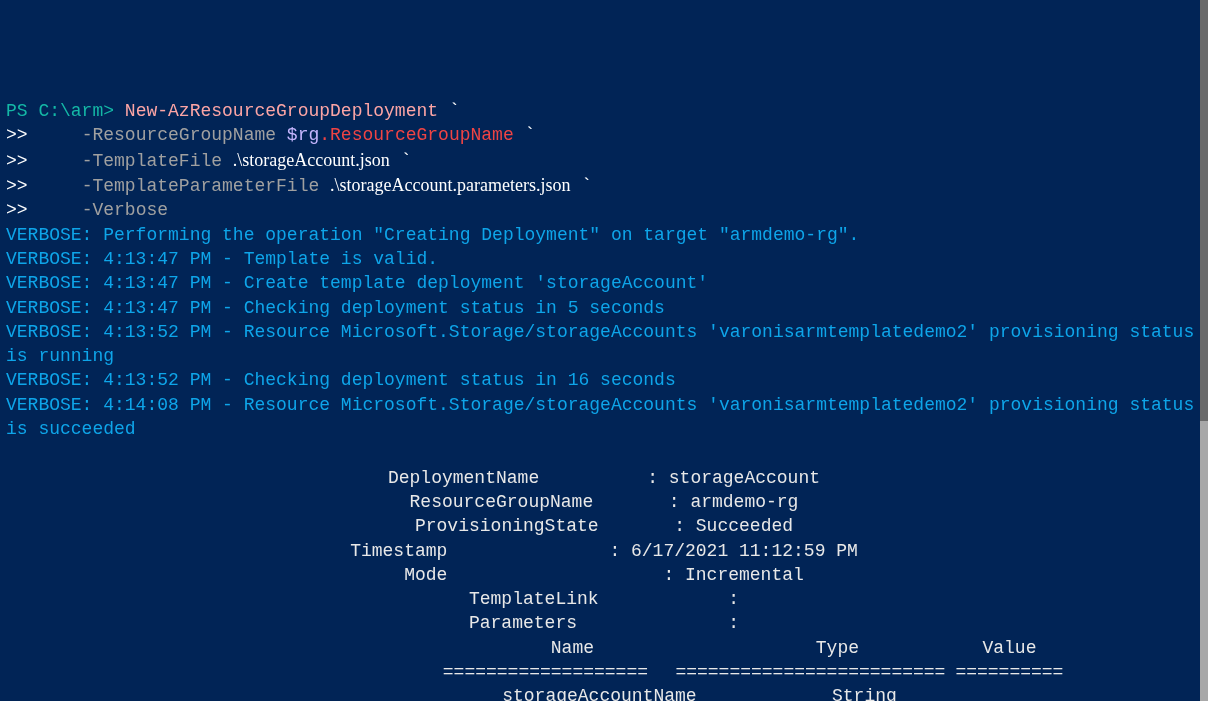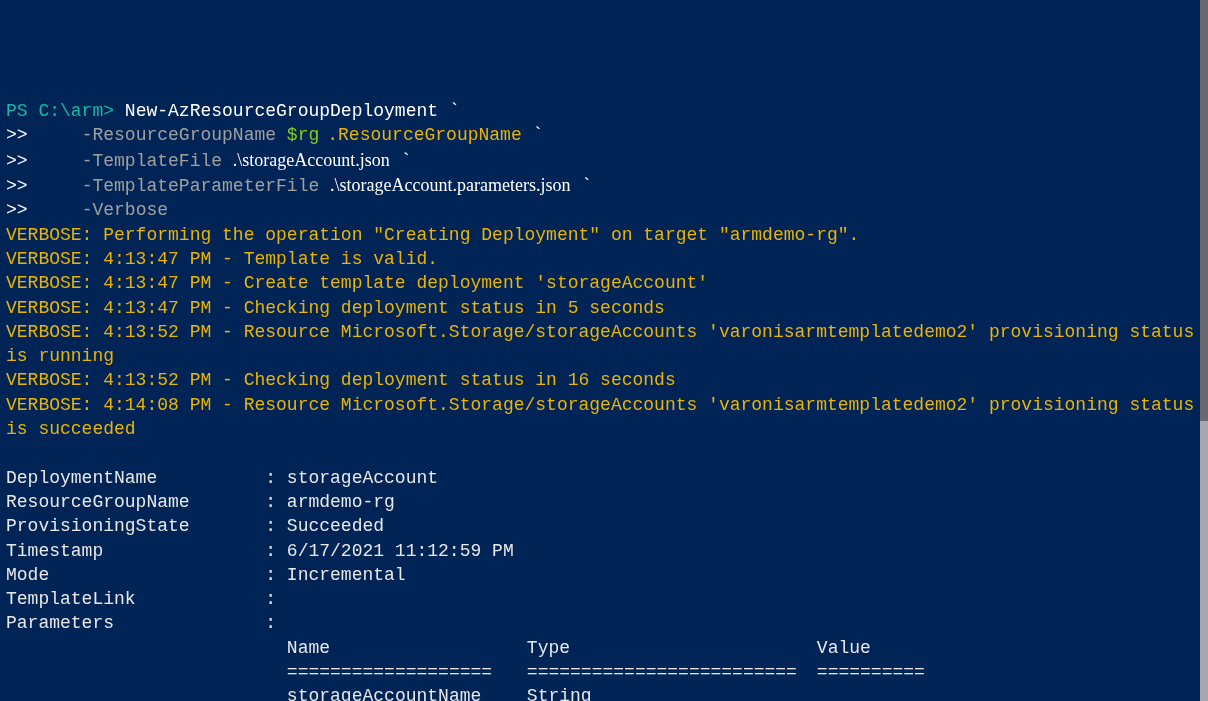--- a/index.html
+++ b/index.html
@@ -17,29 +17,29 @@
       width: 1208px;
       height: 701px;
       overflow: hidden;
       white-space: pre;
       position: relative;
     }
     .line {
       white-space: pre;
     }
     .prompt { color: #14b8a6; }
-    .cmdlet { color: #ffffff; margin-top: 29px; }
+    .cmdlet { color: #fca5a5; margin-top: 29px; }
     .param { color: #a0a0a0; }
-    .variable { color: #84cc16; margin-top: 40px; }
-    .member { color: #eab308; margin-left: 8px; }
+    .variable { color: #c4b5fd; margin-top: 40px; }
+    .member { color: #ef4444; }
     .string-path { color: #ffffff; font-family: Liberation Serif, serif; }
     .backtick { color: #ffffff; }
     .cont { color: #ffffff; }
-    .verbose { color: #eab308; }
-    .output { color: #e8e8e8; }
+    .verbose { color: #0ea5e9; }
+    .output { color: #e8e8e8; text-align: center; }
     .scrollbar {
       position: absolute;
       right: 0;
       top: 0;
       width: 8px;
       height: 100%;
       background-color: #a8a8a8;
     }
     .scrollbar-thumb {
       position: absolute;

